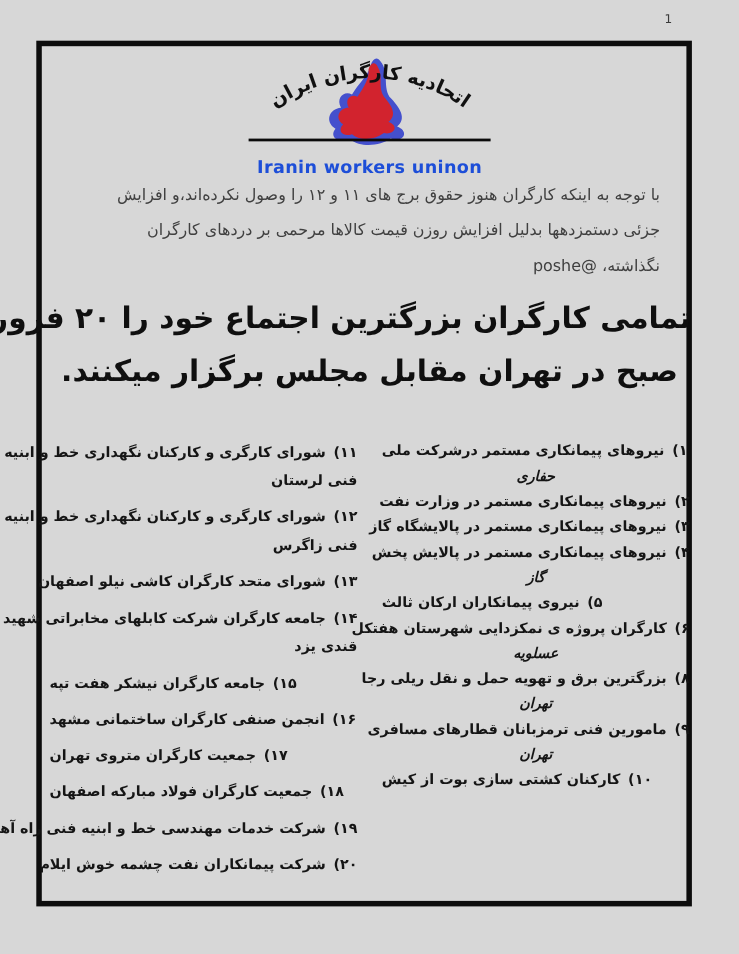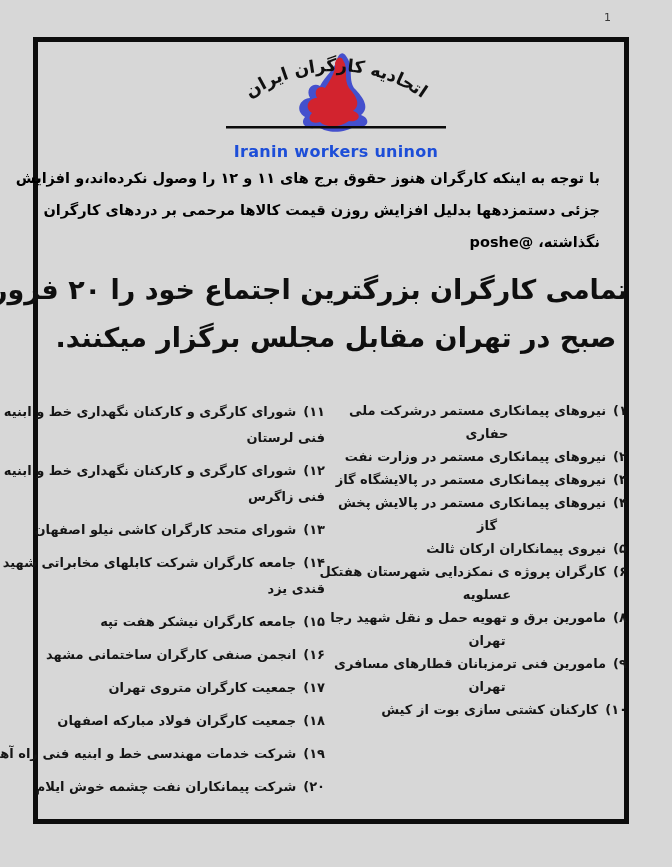--- a/index.html
+++ b/index.html
@@ -21,42 +21,42 @@
   }
   .logo-svg{width:300px;height:96px;display:block;margin:0 auto;}
   .logo-name{
     margin-top:4px;font-size:16px;font-weight:bold;color:#1d4ed8;
     letter-spacing:.3px;
   }
   
   .intro{
     position:absolute;top:162px;right:72px;left:58px;
     direction:rtl;text-align:right;
-    font-size:14.5px;font-weight:bold;line-height:32px;color:#000000;
+    font-size:14.5px;font-weight:normal;line-height:32px;color:#404040;
   }
   .intro .tline{white-space:nowrap;}
   
   .headline{
     position:absolute;top:266px;right:44px;left:44px;
     direction:rtl;text-align:center;
     font-size:27px;font-weight:bold;line-height:48px;color:#0f0f0f;
   }
   .headline .tline{white-space:nowrap;}
   
   .lists{
     position:absolute;top:399px;left:45px;width:582px;
     display:flex;direction:rtl;gap:22px;
     font-size:13px;font-weight:bold;color:#151515;
   }
   .col{flex:1;min-width:0;}
-  .col .line{direction:rtl;text-align:right;white-space:nowrap;}
+  .col .line{direction:rtl;text-align:left;white-space:nowrap;}
   .col-a .line{line-height:23px;}
   .col-b .line{line-height:26px;}
   .col-b .item{margin-bottom:7px;}
-  .col .cont.align-center{text-align:center;}
+  .col .cont.align-center{text-align:center;font-style:italic;}
   .col .cont.align-left{text-align:right;}
   .num{margin-left:7px;}
 </style>
 </head>
 <body>
 
 <div class="page-number">1</div>
 
 <div class="frame"></div>
 
@@ -111,21 +111,21 @@
       <div class="item">
         <div class="line first"><span class="num">۵)</span><span>نیروی پیمانکاران ارکان ثالث</span></div>
       </div>
       <div class="item">
         <div class="line first"><span class="num">۶)</span><span>کارگران پروژه ی نمکزدایی شهرستان هفتکل</span></div>
       </div>
       <div class="item">
         <div class="line cont align-center">عسلویه</div>
       </div>
       <div class="item">
-        <div class="line first"><span class="num">۸)</span><span>مامورین برق و تهویه حمل و نقل شهید رجا</span></div>
+        <div class="line first"><span class="num">۸)</span><span>بزرگترین برق و تهویه حمل و نقل ریلی رجا</span></div>
         <div class="line cont align-center">تهران</div>
       </div>
       <div class="item">
         <div class="line first"><span class="num">۹)</span><span>مامورین فنی ترمزبانان قطارهای مسافری</span></div>
         <div class="line cont align-center">تهران</div>
       </div>
       <div class="item">
         <div class="line first"><span class="num">۱۰)</span><span>کارکنان کشتی سازی بوت از کیش</span></div>
       </div>
     </div>

